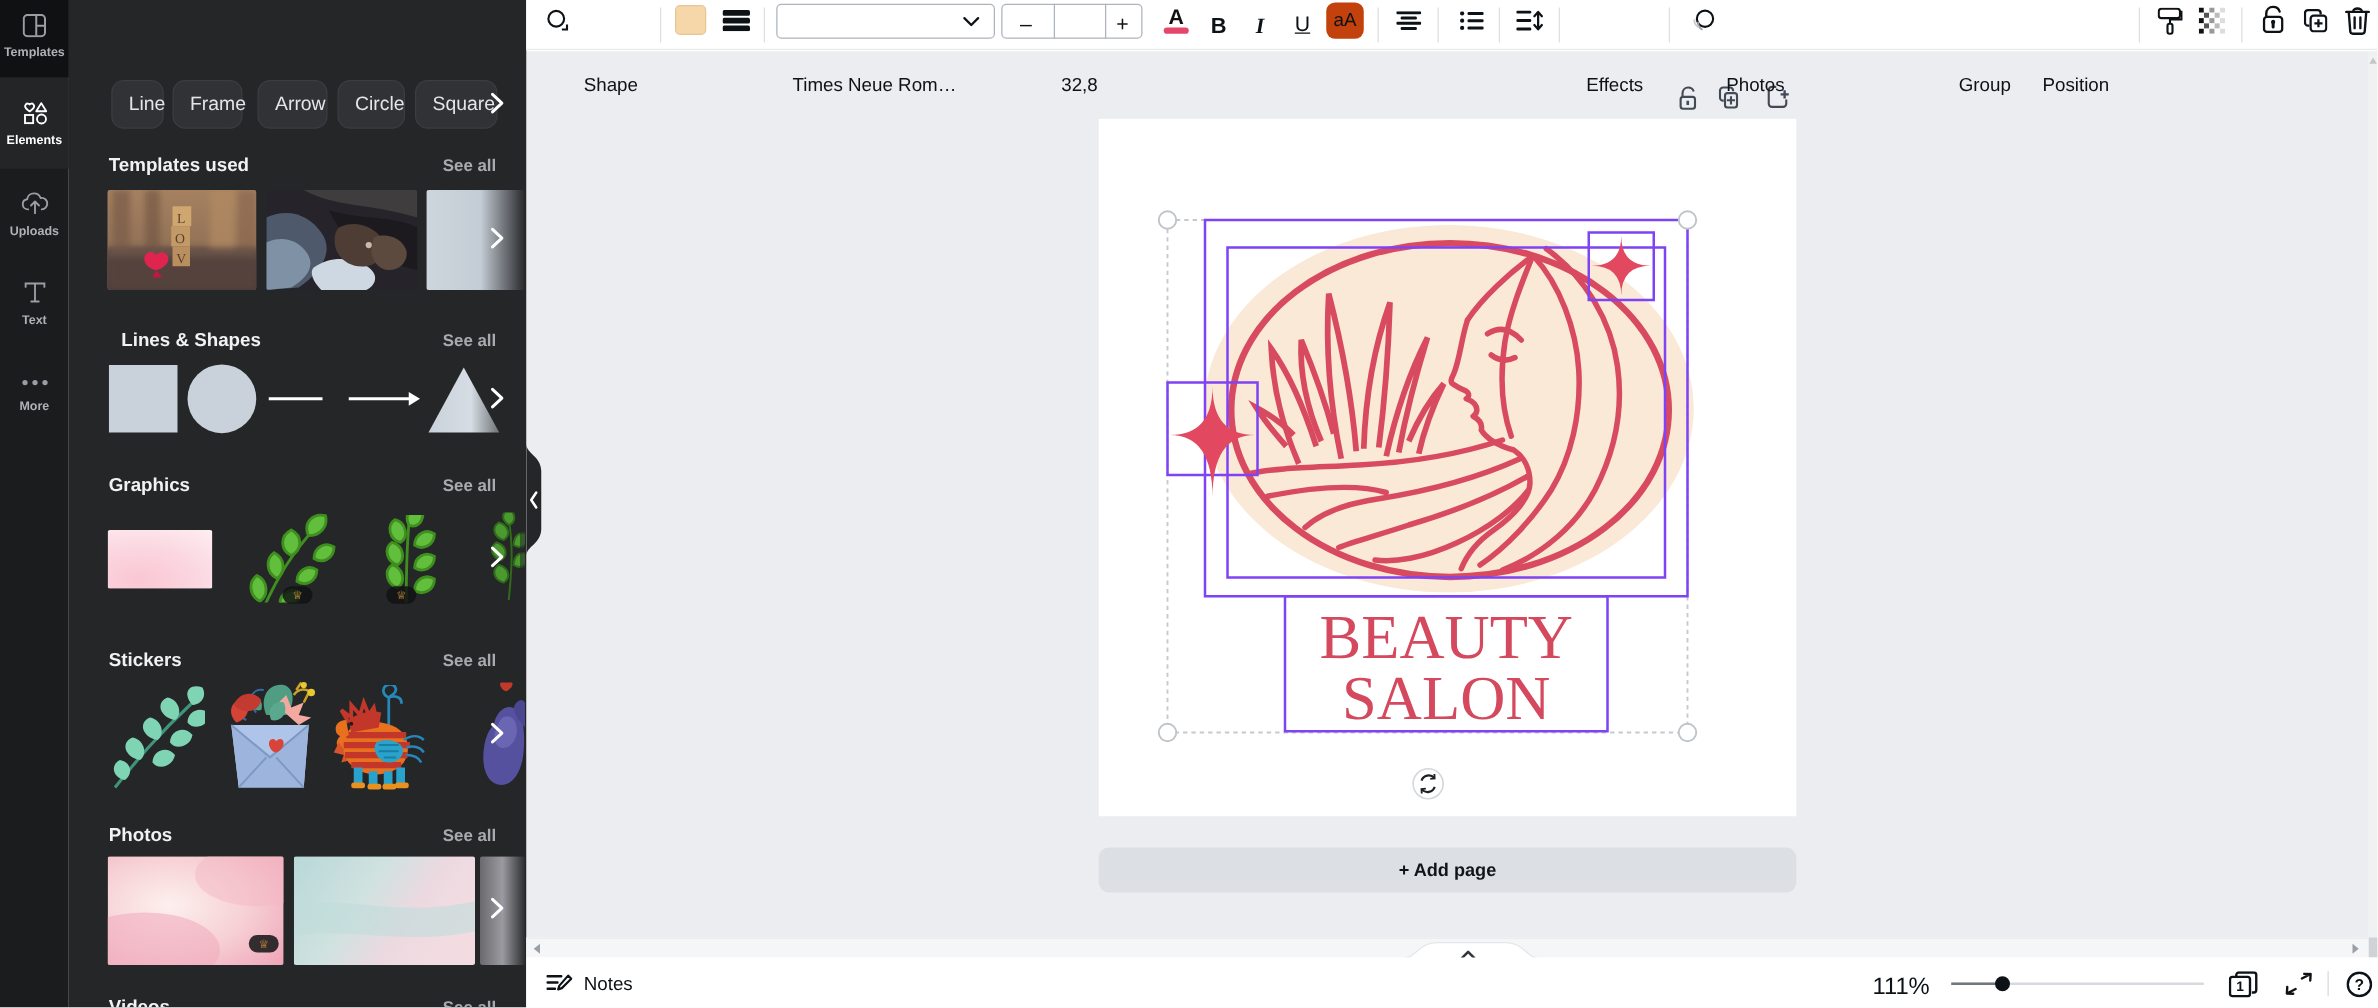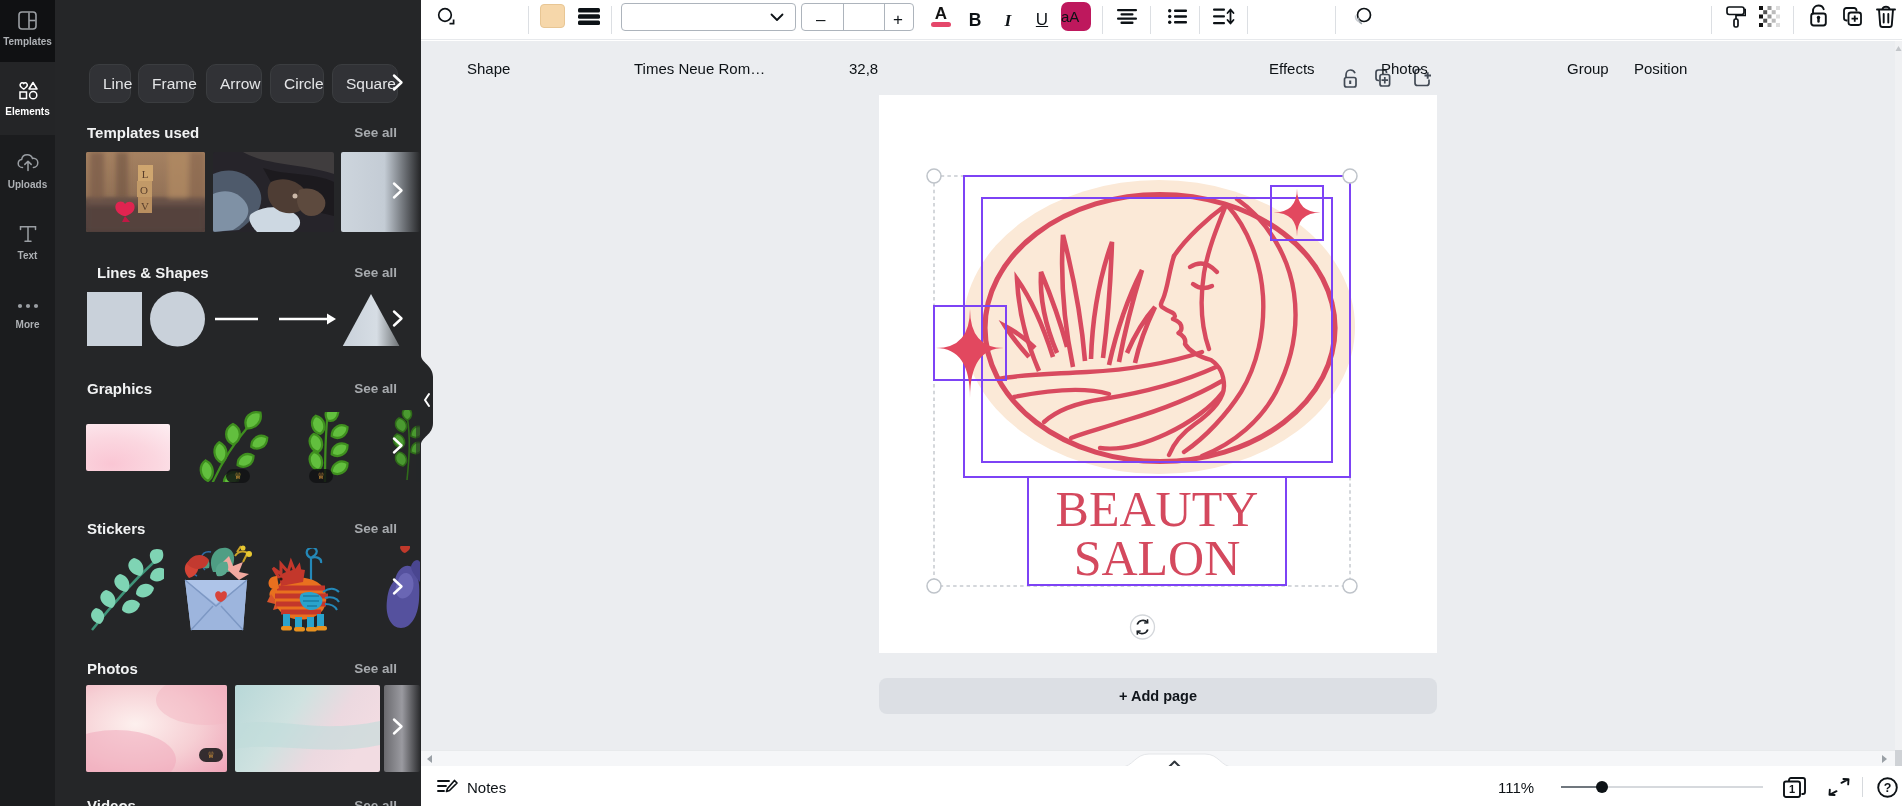--- a/index.html
+++ b/index.html
@@ -468,21 +468,21 @@
     <div class="abs" style="left:422px;top:3px;width:1px;height:28px;background:#adb4bc;"></div>
     <div class="abs" style="left:463px;top:3px;width:1px;height:28px;background:#adb4bc;"></div>
     <div class="tb" style="left:395px;font-size:17px;font-weight:500;">–</div>
     <div class="tb tbtext" style="left:428px;">32,8</div>
     <div class="tb" style="left:472px;font-size:17px;font-weight:500;">+</div>
     <div class="tb" style="left:510px;top:-6px;font-size:17px;font-weight:700;font-family:'Liberation Sans';color:#111;width:20px;justify-content:center;">A</div>
     <div class="abs" style="left:510px;top:22px;width:20px;height:4.5px;border-radius:2.5px;background:#e5476a;"></div>
     <div class="tb" style="left:544px;font-size:17.5px;font-weight:700;width:20px;justify-content:center;">B</div>
     <div class="tb" style="left:577px;font-size:17.5px;font-style:italic;font-family:'Liberation Serif',serif;font-weight:600;width:20px;justify-content:center;">I</div>
     <div class="tb" style="left:610px;font-size:17px;text-decoration:underline;width:22px;justify-content:center;">U</div>
-    <div class="abs" style="left:640px;top:2px;width:30px;height:29px;background:#be185d;border-radius:7px;font-size:15px;color:#0d1216;line-height:29px;">aA</div>
+    <div class="abs" style="left:640px;top:2px;width:30px;height:29px;background:#c2410c;border-radius:7px;text-align:center;font-size:15px;color:#0d1216;line-height:29px;">aA</div>
     <div class="sep" style="left:681px;"></div>
     <svg class="abs" style="left:696px;top:9px" width="20" height="15" viewBox="0 0 20 15">
       <g fill="#0d1216">
         <rect x="0" y="0" width="20" height="2.3" rx="1"></rect>
         <rect x="3.5" y="4.2" width="13" height="2.3" rx="1"></rect>
         <rect x="0" y="8.4" width="20" height="2.3" rx="1"></rect>
         <rect x="3.5" y="12.6" width="13" height="2.3" rx="1"></rect>
       </g>
     </svg>
     <div class="sep" style="left:729px;"></div>
@@ -583,21 +583,21 @@
   <svg class="abs" style="left:1168px;top:760px" width="13" height="8" viewBox="0 0 13 8">
     <path d="M1.5 6.5 L6.5 1.5 L11.5 6.5" fill="none" stroke="#30363c" stroke-width="2" stroke-linecap="round" stroke-linejoin="round"></path>
   </svg>
 
   <div id="bottombar" class="abs">
     <svg class="abs" style="left:16px;top:13px" width="22" height="18" viewBox="0 0 22 18">
       <path d="M1 2 L12 2 M1 7 L9 7 M1 12 L7 12" stroke="#0d1216" stroke-width="1.9" stroke-linecap="round"></path>
       <path d="M17.5 1.5 L20 4 L12.5 11.5 L9.5 12.5 L10.5 9.5 Z" fill="none" stroke="#0d1216" stroke-width="1.7" stroke-linejoin="round"></path>
     </svg>
     <div class="abs" style="left:46px;top:13px;font-size:15px;font-weight:500;color:#0d1216;">Notes</div>
-    <div class="abs" style="left:1077px;top:13px;font-size:15px;font-weight:500;color:#0d1216;">111%</div>
+    <div class="abs" style="left:1077px;top:13px;font-size:19px;font-weight:500;color:#0d1216;">111%</div>
     <div class="abs" style="left:1140px;top:20px;width:202px;height:2px;background:#d6d9dd;"></div>
     <div class="abs" style="left:1140px;top:20px;width:41px;height:2px;background:#70777e;"></div>
     <div class="abs" style="left:1175px;top:15px;width:12px;height:12px;border-radius:50%;background:#0d1216;"></div>
     <svg class="abs" style="left:1362px;top:11px" width="26" height="21" viewBox="0 0 26 21">
       <path d="M6 4.5 L6 3 C6 1.9 6.9 1 8 1 L20 1 C21.1 1 22 1.9 22 3 L22 15 C22 16.1 21.1 17 20 17 L18.5 17" fill="none" stroke="#0d1216" stroke-width="1.9"></path>
       <rect x="1" y="4.5" width="16" height="15.5" rx="2" fill="none" stroke="#0d1216" stroke-width="1.9"></rect>
       <text x="9" y="16" font-size="11" font-weight="700" fill="#0d1216" text-anchor="middle" font-family="'Liberation Sans',sans-serif">1</text>
     </svg>
     <svg class="abs" style="left:1407px;top:12px" width="22" height="18" viewBox="0 0 22 18">
       <g stroke="#0d1216" stroke-width="1.9" fill="none" stroke-linecap="round" stroke-linejoin="round">

